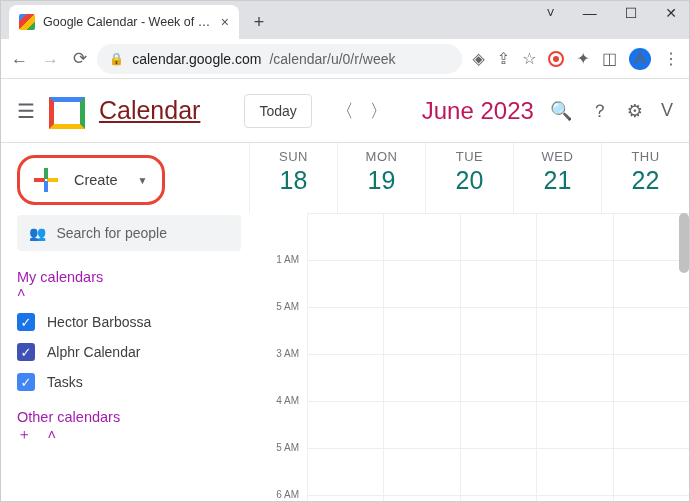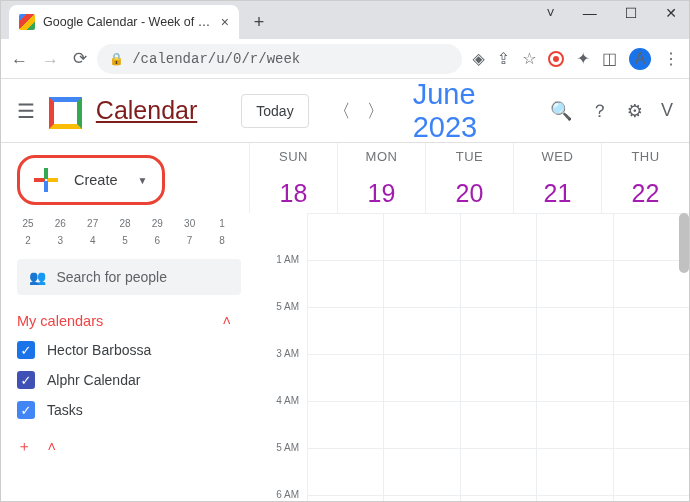--- a/index.html
+++ b/index.html
@@ -18,38 +18,38 @@
   .new-tab { width: 28px; height: 28px; display: flex; align-items: center; justify-content: center; font-size: 18px; color: #444; margin-left: 6px; margin-bottom: 3px; }
 
   
   .toolbar { height: 40px; display: flex; align-items: center; padding: 0 10px; gap: 10px; border-bottom: 1px solid #e0e0e0; }
   .nav-icons { display: flex; gap: 14px; align-items: center; }
   .nav-icons span { font-size: 17px; color: #5f6368; }
   .nav-icons .disabled { color: #bbb; }
   .omnibox { flex: 1; height: 30px; background: #f1f3f4; border-radius: 15px; display: flex; align-items: center; padding: 0 12px; gap: 8px; font-size: 14px; color: #202124; }
   .lock { font-size: 12px; color: #5f6368; }
   .url-host { color: #202124; }
-  .url-path { color: #5f6368; font-family: Liberation Mono, monospace; }
+  .url-path { color: #5f6368; }
   .right-icons { display: flex; gap: 12px; align-items: center; }
   .right-icons span { font-size: 16px; color: #5f6368; }
   .circle-red { width: 16px; height: 16px; border: 2px solid #ea4335; border-radius: 50%; display: inline-block; position: relative; }
   .circle-red::after { content: ''; position: absolute; top: 3px; left: 3px; width: 6px; height: 6px; background: #ea4335; border-radius: 50%; }
   .avatar { width: 22px; height: 22px; border-radius: 50%; background: #1a73e8; color: #fff; display: flex; align-items: center; justify-content: center; font-size: 12px; font-weight: 500; }
 
   
   .cal-header { height: 64px; display: flex; align-items: center; padding: 0 16px; gap: 14px; border-bottom: 1px solid #e0e0e0; }
   .hamburger { font-size: 20px; color: #5f6368; }
   .cal-logo { width: 36px; height: 36px; position: relative; }
   .cal-logo-inner { position: absolute; inset: 0; }
   .cal-logo-inner::before { content: ''; position: absolute; top: 4px; left: 0; right: 0; bottom: 0; border: 5px solid; border-color: #4285f4 #34a853 #fbbc05 #ea4335; }
   .product-name { font-size: 25px; color: #7f1d1d; text-decoration: underline; }
   .today-btn { border: 1px solid #dadce0; background: #fff; border-radius: 4px; padding: 8px 14px; font-size: 14px; color: #3c4043; margin-left: 30px; }
   .chevrons { display: flex; gap: 16px; margin-left: 10px; }
   .chevrons span { font-size: 18px; color: #5f6368; }
-  .month-label { font-size: 29px; color: #3b82f6; margin-left: 14px; }
+  .month-label { font-size: 24px; color: #be185d; margin-left: 20px; }
   .header-right { margin-left: auto; display: flex; gap: 18px; align-items: center; }
   .header-right span { font-size: 18px; color: #5f6368; }
 
   
   .main { display: flex; height: calc(502px - 38px - 40px - 64px); }
   .sidebar { width: 248px; padding: 12px 8px 0 16px; overflow: hidden; }
   .grid-area { flex: 1; overflow: hidden; position: relative; }
 
   
   .create-wrap { border: 3px solid #ea4335; border-radius: 18px; padding: 4px; width: 148px; display:inline-block; }
@@ -66,31 +66,31 @@
   
   .mini-cal { margin-top: 10px; font-size: 10px; color: #70757a; }
   .mini-row { display: flex; justify-content: space-between; padding: 3px 8px 3px 0; }
   .mini-row span { width: 22px; text-align: center; }
 
   
   .search-people { margin-top: 10px; background: #f1f3f4; border-radius: 4px; height: 36px; display: flex; align-items: center; padding: 0 12px; gap: 10px; color: #5f6368; font-size: 14px; }
 
   
   .section { margin-top: 18px; }
-  .section-header { display: flex; align-items: flex-start; justify-content: space-between; padding-right: 10px; font-size: 14.5px; color: #ef4444; font-weight: 500; cursor: pointer; }
+  .section-header { display: flex; align-items: flex-start; justify-content: space-between; padding-right: 10px; font-size: 14.5px; color: #a21caf; font-weight: 500; cursor: pointer; flex-direction: column; }
   .section-header .actions { display:flex; gap:16px; align-items:center;}
   .cal-item { display: flex; align-items: center; gap: 12px; margin-top: 12px; font-size: 14px; color: #3c4043; }
   .checkbox { width: 18px; height: 18px; border-radius: 3px; display: flex; align-items: center; justify-content: center; color: #fff; font-size: 13px; }
 
   
   .day-headers { display: flex; height: 70px; }
   .tz-col { width: 58px; display:flex; align-items:flex-end; justify-content:center; font-size:10px; color:#70757a; padding-bottom:4px;}
   .day-col { flex: 1; text-align: center; border-left: 1px solid #eceff1; padding-top:6px;}
   .day-name { font-size: 13px; color: #70757a; letter-spacing: 0.5px; }
-  .day-num { font-size: 25px; color: #a21caf; margin-top: 15px; }
+  .day-num { font-size: 25px; color: #0f766e; margin-top: 2px; }
   .hour-rows { }
   .hour-row { display: flex; height: 47px; justify-content: flex-end; }
   .hour-label { width: 58px; text-align: right; padding-right: 8px; font-size: 10px; color: #70757a; transform: translateY(-6px); }
   .hour-cells { flex: 1; display: flex; border-top: 1px solid #eceff1; }
   .hour-cell { flex: 1; border-left: 1px solid #eceff1; }
 
   .scrollbar { position: absolute; right: 0; top: 16px; width: 10px; height: 60px; background: #c1c1c1; border-radius: 5px; }
   .view-letter { font-size:18px; color:#3c4043;}
 </style>
 </head>
@@ -113,20 +113,21 @@
 </div>
 
 <div class="toolbar">
   <div class="nav-icons">
     <span>←</span>
     <span class="disabled">→</span>
     <span>⟳</span>
   </div>
   <div class="omnibox">
     <span class="lock">🔒</span>
+    <span class="url-host">calendar.google.com</span>
       <span class="url-path">/calendar/u/0/r/week</span>
   </div>
   <div class="right-icons">
     <span>◈</span>
     <span>⇪</span>
     <span>☆</span>
     <span class="circle-red"></span>
     <span>✦</span>
     <span>◫</span>
     <span class="avatar">A</span>
@@ -162,40 +163,20 @@
           <div class="plus-h1"></div>
             <div class="plus-h2"></div>
             <div class="plus-v1"></div>
             <div class="plus-v2"></div>
         </div>
         <span class="create-label">Create</span>
         <span class="create-caret">▼</span>
       </div>
     </div>
 
-    <div class="mini-cal">
-      <div class="mini-row">
-        <span>25</span>
-        <span>26</span>
-        <span>27</span>
-        <span>28</span>
-        <span>29</span>
-        <span>30</span>
-        <span>1</span>
-      </div>
-      <div class="mini-row">
-        <span>2</span>
-        <span>3</span>
-        <span>4</span>
-        <span>5</span>
-        <span>6</span>
-        <span>7</span>
-        <span>8</span>
-      </div>
-    </div>
 
     <div class="search-people">
       <span>👥</span>
       <span>Search for people</span>
     </div>
 
     <div class="section">
       <div class="section-header">
         <span>My calendars</span>
         <span>˄</span>
@@ -209,20 +190,21 @@
         <span>Alphr Calendar</span>
       </div>
       <div class="cal-item">
         <span class="checkbox" style="background:#4285f4">✓</span>
         <span>Tasks</span>
       </div>
     </div>
 
     <div class="section">
       <div class="section-header">
+        <span>Other calendars</span>
         <div class="actions">
           <span>＋</span>
           <span>˄</span>
         </div>
       </div>
     </div>
   </div>
 
   <div class="grid-area">
     <div class="day-headers">

